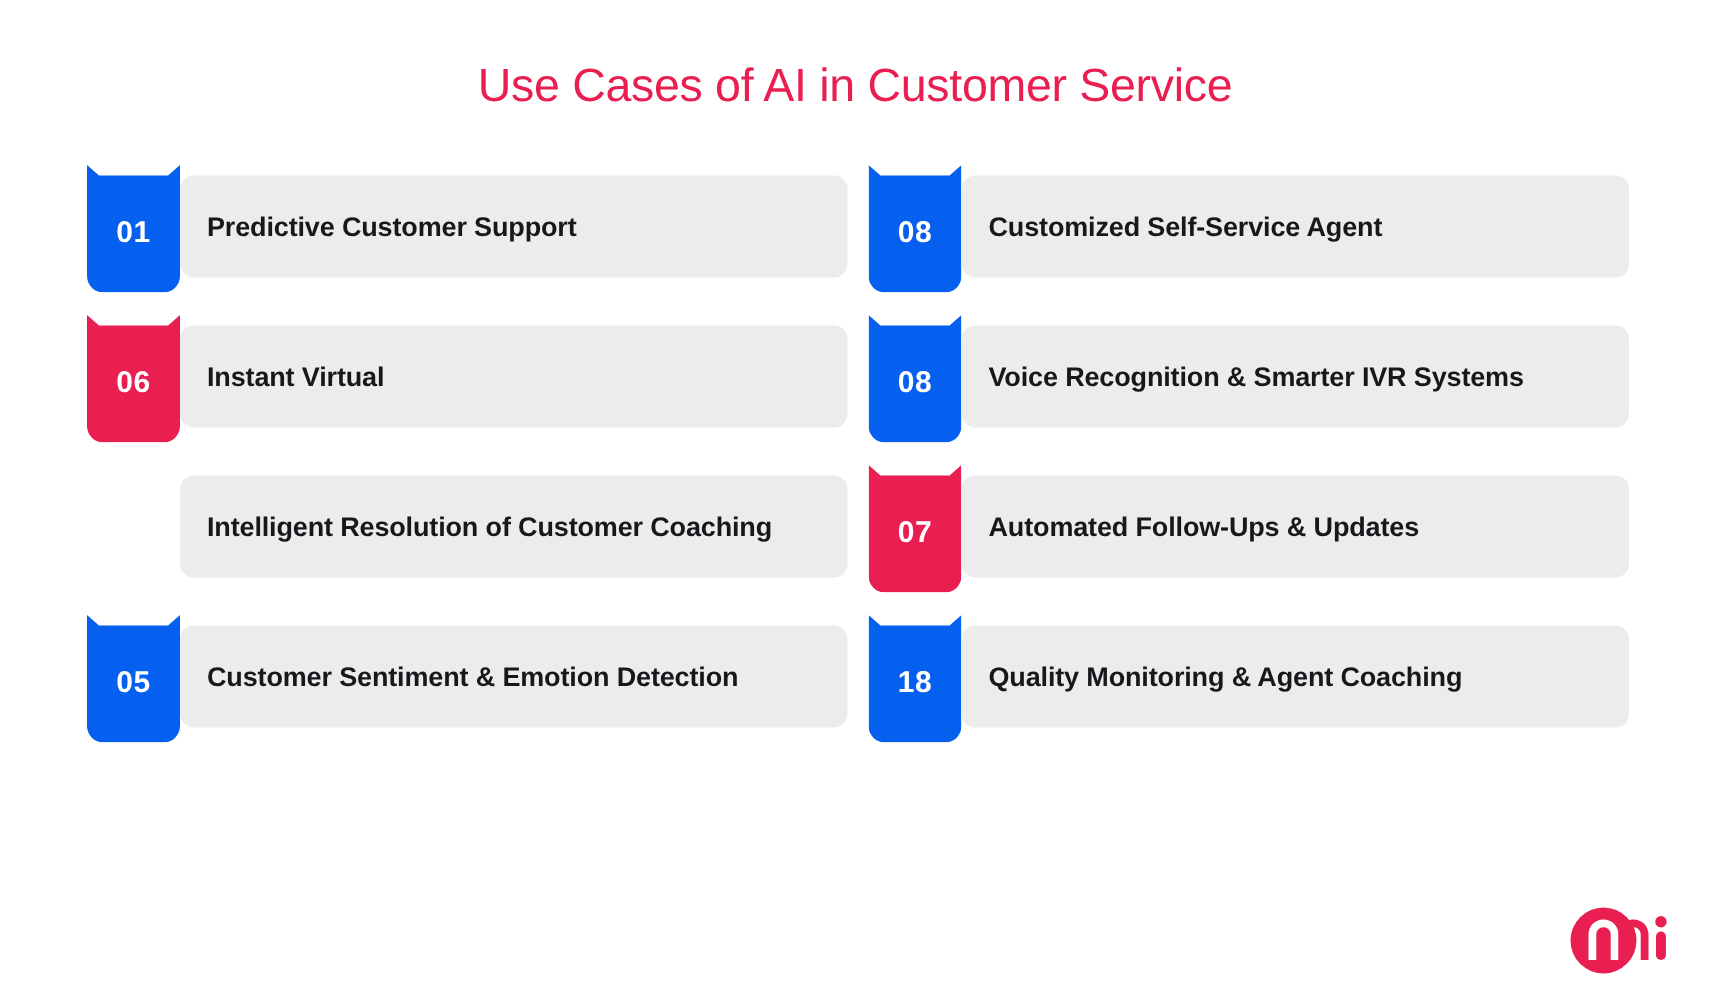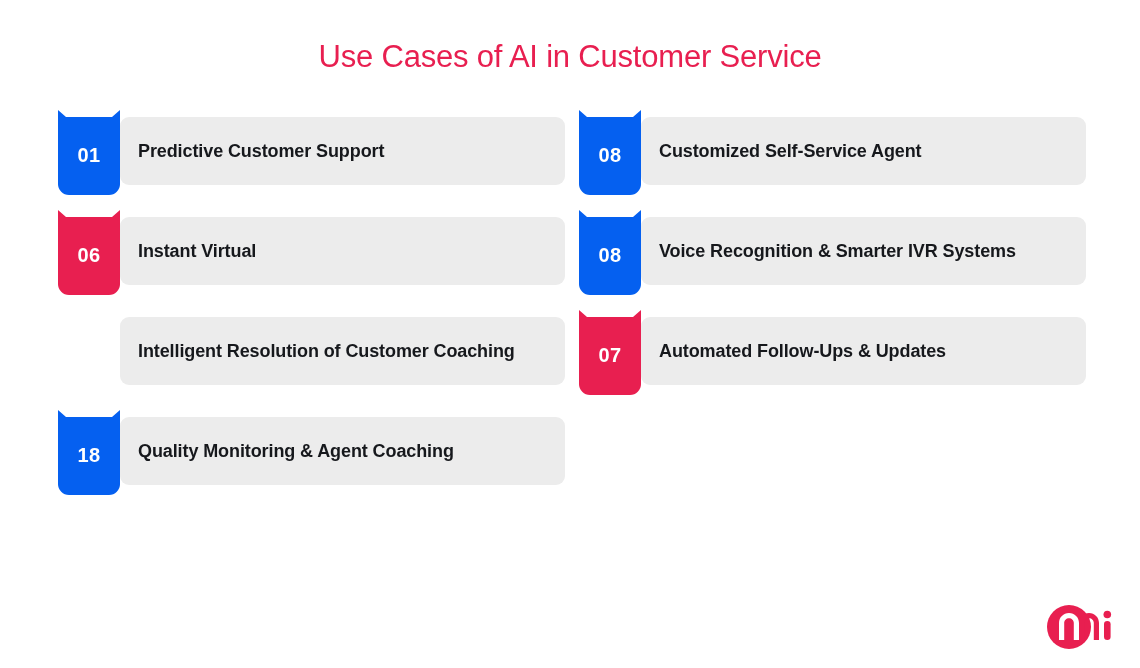--- a/index.html
+++ b/index.html
@@ -168,20 +168,28 @@
       <div class="item">
         <div class="badge red">
           <span class="badge-num">07</span>
         </div>
         <div class="card">
           <div class="card-label">Automated Follow-Ups &amp; Updates</div>
         </div>
       </div>
       <div class="item">
         <div class="badge blue">
+          <span class="badge-num">05</span>
+        </div>
+        <div class="card">
+          <div class="card-label">Customer Sentiment &amp; Emotion Detection</div>
+        </div>
+      </div>
+      <div class="item">
+        <div class="badge blue">
           <span class="badge-num">18</span>
         </div>
         <div class="card">
           <div class="card-label">Quality Monitoring &amp; Agent Coaching</div>
         </div>
       </div>
     </div>
 
   <div class="logo">
     <svg viewBox="0 0 72 46" width="72" height="46" aria-hidden="true">

